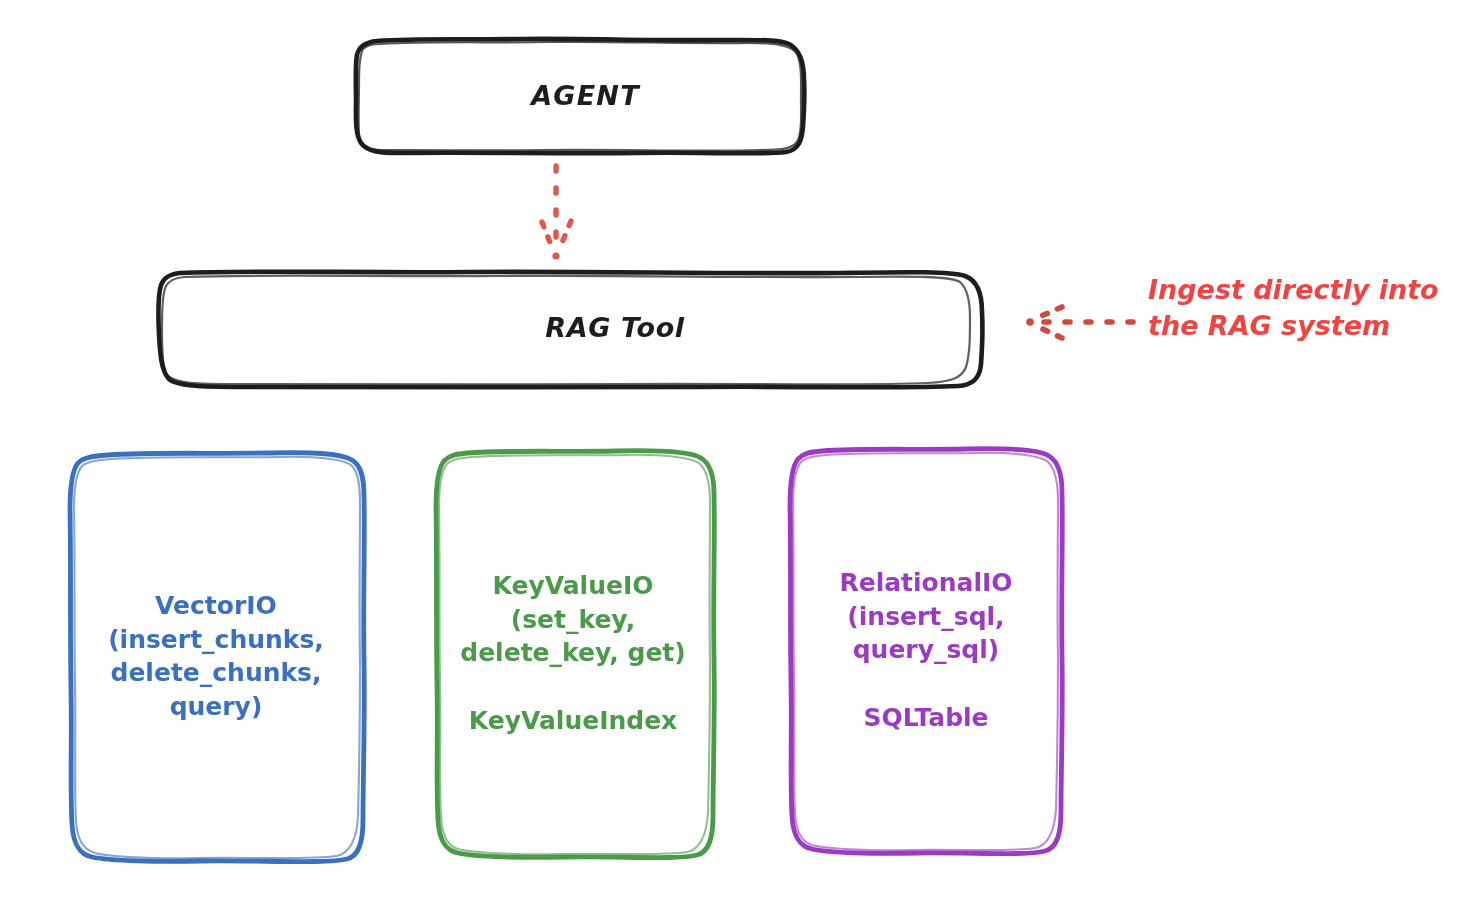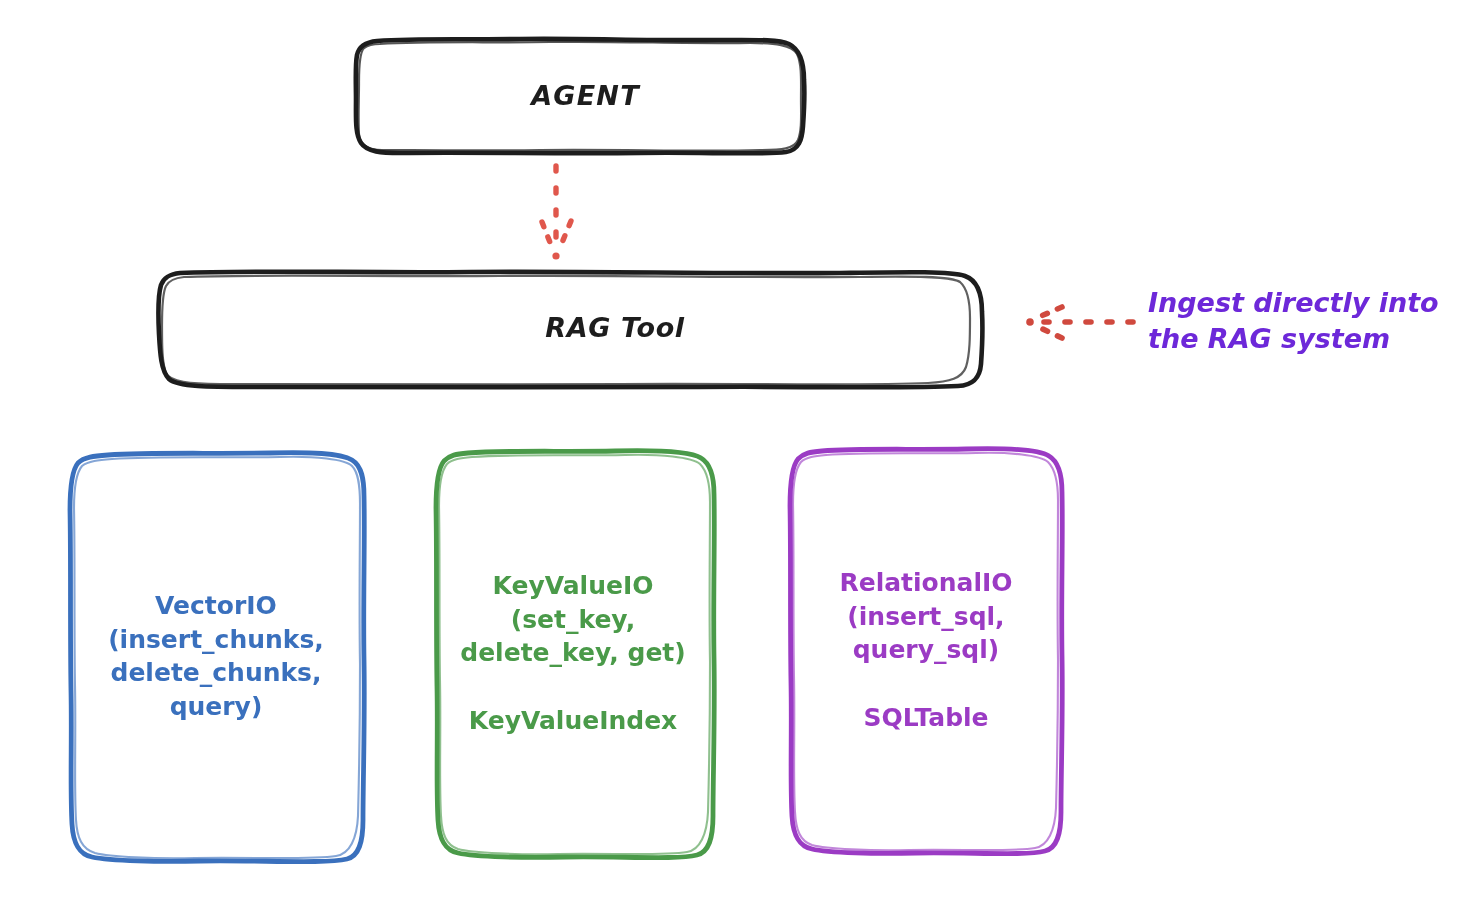--- a/index.html
+++ b/index.html
@@ -52,23 +52,23 @@
   #keyvalue-label{ left: 430px; top: 450px; width: 286px; height: 406px; color: #4a9a49; }
   #relational-label{ left: 786px; top: 448px; width: 280px; height: 404px; color: #9b3bc4; }
 
   .io-stack { display: flex; flex-direction: column; align-items: center; justify-content: flex-start; width: 100%; }
   .io-ops { white-space: pre-line; }
   .io-index { margin-top: 34px; }
 
   #annotation {
     position: absolute;
     left: 1148px;
-    top: 285px;
+    top: 272px;
     width: 330px;
-    color: #6d28d9;
+    color: #ef4444;
     font-family: "DejaVu Sans", sans-serif;
     font-weight: 600;
     font-style: italic;
     font-size: 27px;
     line-height: 1.32;
     white-space: pre-line;
     text-align: left;
     pointer-events: none;
   }
 </style>

